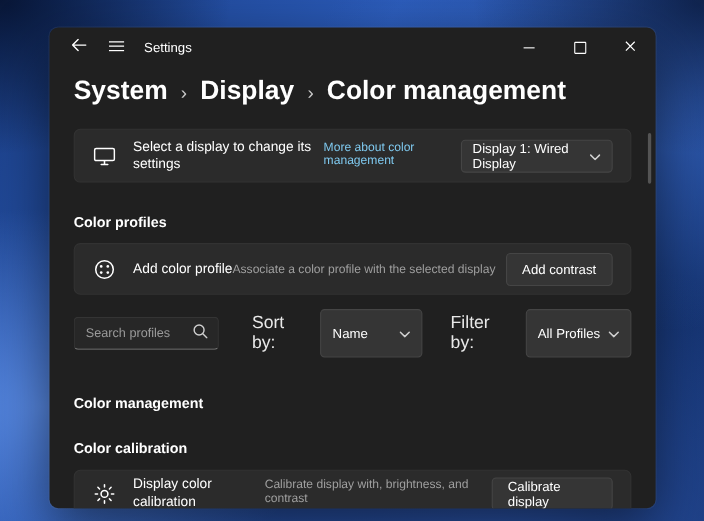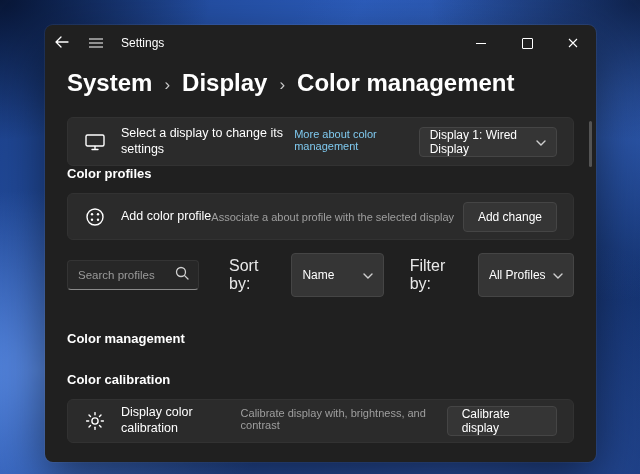--- a/index.html
+++ b/index.html
@@ -13,21 +13,21 @@
       radial-gradient(ellipse 420px 300px at 6% 78%, rgba(95,145,235,.85), transparent 60%),
       radial-gradient(ellipse 520px 360px at 92% 18%, rgba(60,110,205,.7), transparent 60%),
       radial-gradient(ellipse 620px 420px at 70% 105%, rgba(50,95,190,.85), transparent 65%),
       linear-gradient(120deg,#1b3f86 0%,#2a5ab8 40%,#17397e 75%,#102a5e 100%);
   }
   .window{
     position:absolute;left:45px;top:25px;width:551px;height:437px;
     background:#202020;border-radius:8px;color:#fff;overflow:hidden;
     box-shadow:0 20px 50px rgba(0,0,0,.55),0 0 0 1px rgba(255,255,255,.07);
   }
-  .titlebar{display:flex;align-items:center;height:36px;}
+  .titlebar{display:flex;align-items:center;height:36px;padding-left:10px}
   .tb-btn{width:34px;height:30px;display:flex;align-items:center;justify-content:center;border-radius:4px;cursor:pointer}
   .tb-title{font-size:12px;margin-left:8px;color:#fff}
   .caption{margin-left:auto;display:flex;height:36px}
   .cap-btn{width:46px;height:36px;display:flex;align-items:center;justify-content:center;cursor:pointer}
   .min-glyph{width:10px;height:1px;background:#fff;display:block}
   .max-glyph{width:9px;height:9px;border:1px solid #fff;border-radius:1px;display:block}
 
   .content{padding:0 22px;position:relative}
   .breadcrumb{display:flex;align-items:center;margin-top:8px;font-size:24px;font-weight:600}
   .crumb{color:#fff;cursor:pointer}
@@ -41,21 +41,21 @@
   .t{font-size:12.5px;color:#fff;line-height:1.25}
   .s{font-size:11px;color:#9f9f9f;margin-top:2px}
   .link{font-size:11px;color:var(--link,#7fc9ef);margin-top:2px;cursor:pointer}
 
   .select,.btn{margin-left:auto;height:30px;background:#353535;border:1px solid #454545;border-radius:4px;
     display:flex;align-items:center;font-size:12px;color:#fff;cursor:pointer;box-sizing:border-box}
   .select{padding:0 10px;}
   .btn{padding:0 14px}
 
   .section-h{font-size:13px;font-weight:700;color:#fff}
-  .h-profiles{}
+  .h-profiles{margin-top:28px}
   .card2{margin-top:12px;height:47px}
 
   .controls-row{display:flex;align-items:center;margin-top:13px}
   .search{width:132px;height:30px;background:#272727;border:1px solid #343434;border-bottom:1px solid #8a8a8a;
     border-radius:4px;display:flex;align-items:center;padding:0 9px 0 10px;box-sizing:border-box}
   .search input{flex:1;min-width:0;background:transparent;border:none;outline:none;color:#fff;font-size:11.5px;font-family:inherit;padding:0}
   .search input::placeholder{color:#9a9a9a}
   .ctl-label{font-size:16px;color:#e9e9e9}
   .sort-label{margin-left:30px}
   .filter-label{margin-left:26px}
@@ -147,24 +147,24 @@
         <svg width="20" height="20" viewBox="0 0 20 20">
             <circle cx="10" cy="10" r="8" stroke="#fff" fill="none" stroke-width="1.4"></circle>
             <circle cx="7" cy="7.2" r="1.2" fill="#fff"></circle>
             <circle cx="13" cy="7.2" r="1.2" fill="#fff"></circle>
             <circle cx="7" cy="12.8" r="1.2" fill="#fff"></circle>
             <circle cx="13" cy="12.8" r="1.2" fill="#fff"></circle>
           </svg>
       </span>
       <div class="card-text">
         <span class="t">Add color profile</span>
-        <span class="s">Associate a about profile with the selected display</span>
+        <span class="s">Associate a color profile with the selected display</span>
       </div>
       <div class="btn">
-        <span>Add change</span>
+        <span>Add contrast</span>
       </div>
     </div>
 
     <div class="controls-row">
       <div class="search">
         <input type="text" placeholder="Search profiles" style="">
         <span>
           <svg width="14" height="14" viewBox="0 0 14 14">
               <circle cx="6" cy="6" r="4.5" stroke="#cfcfcf" fill="none" stroke-width="1.3"></circle>
               <path d="M9.6 9.6L13 13" stroke="#cfcfcf" stroke-width="1.3" stroke-linecap="round"></path>

